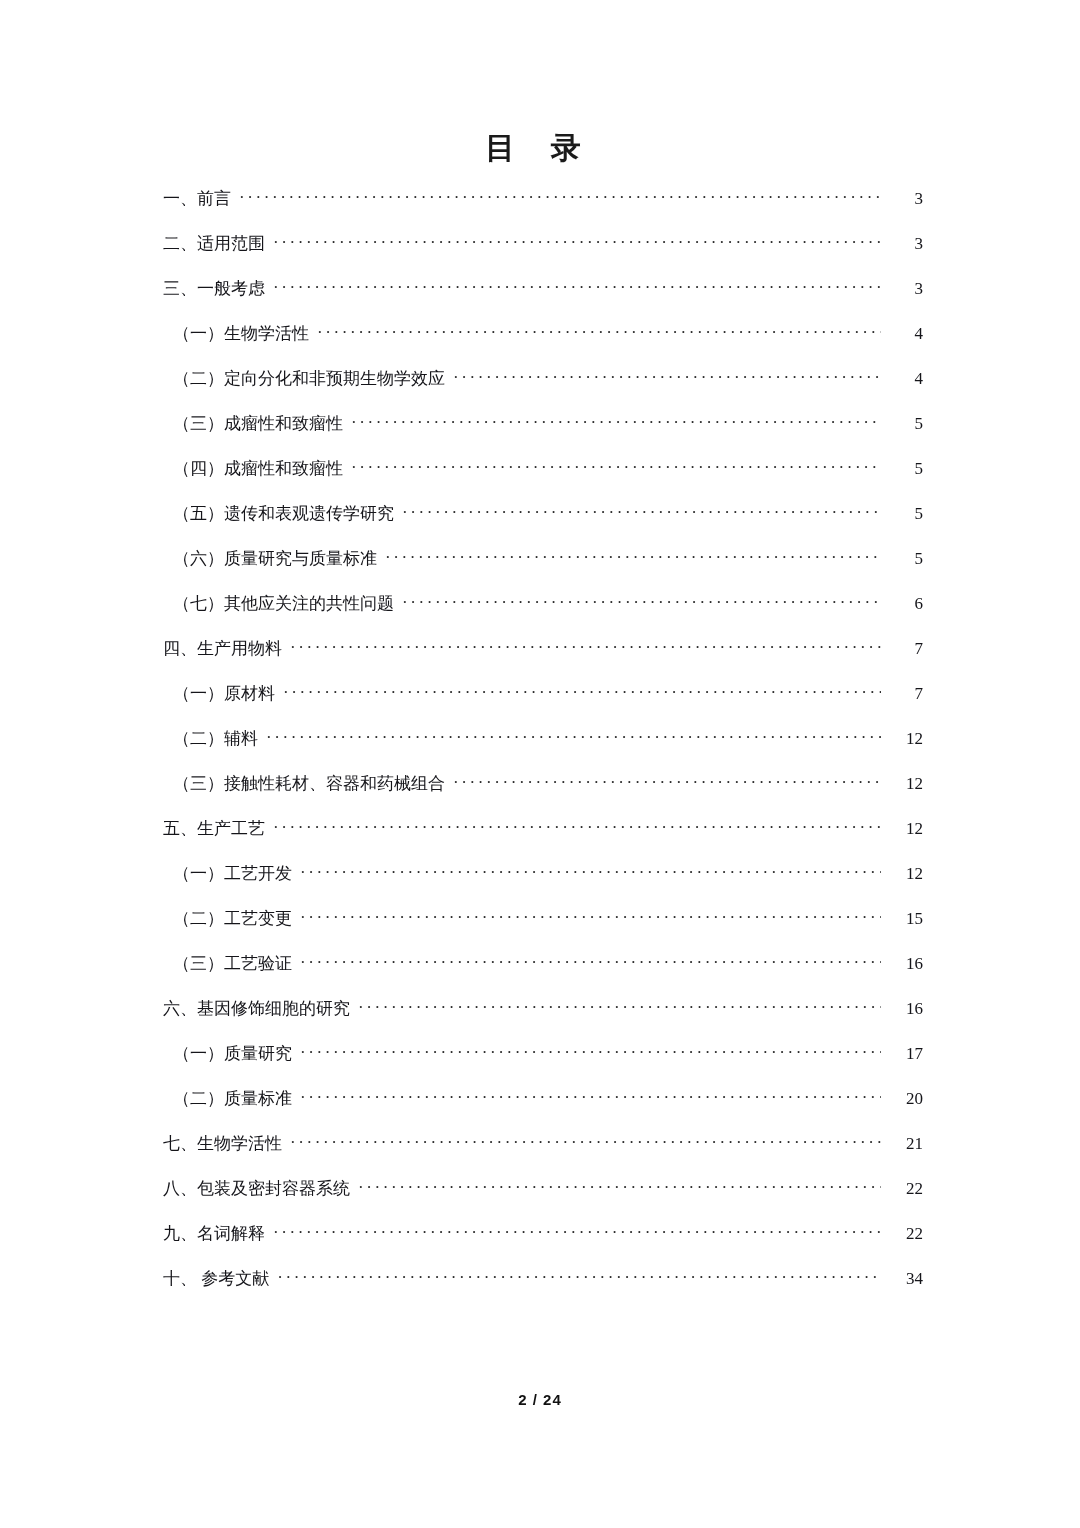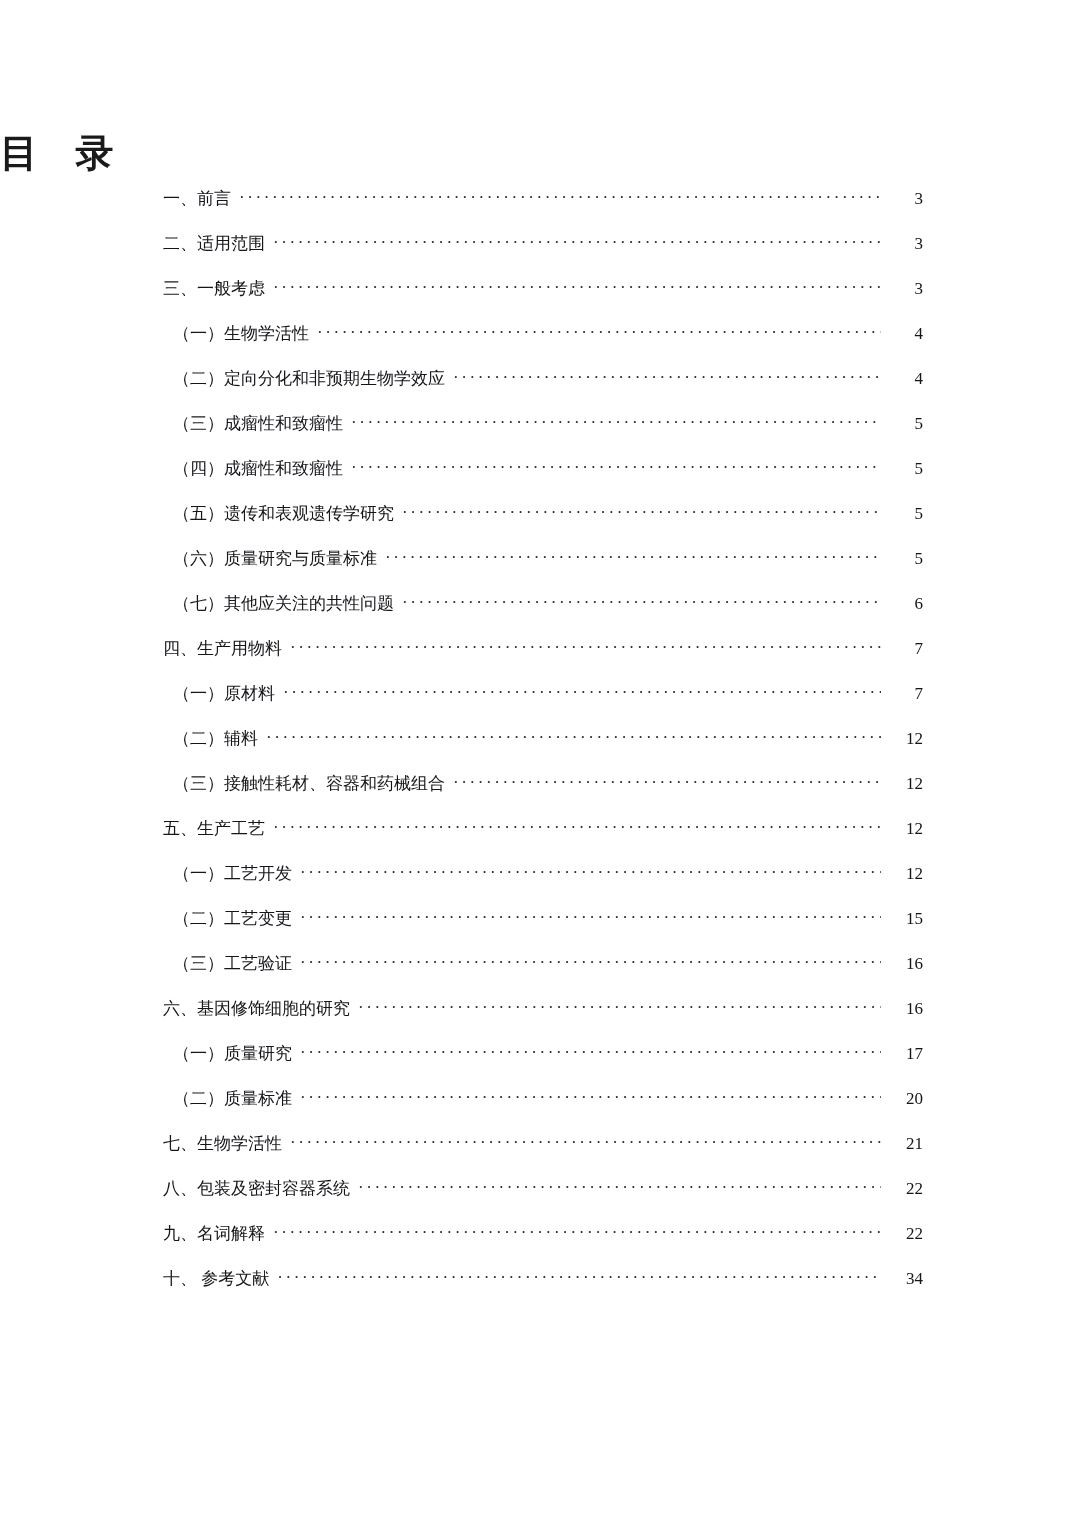--- a/index.html
+++ b/index.html
@@ -16,22 +16,22 @@
     overflow: hidden;
   }
   .page {
     width: 1080px;
     height: 1528px;
     box-sizing: border-box;
     padding: 0;
     position: relative;
   }
   .toc-title {
-    text-align: left;
-    font-size: 38px;
+    text-align: center;
+    font-size: 30px;
     font-weight: bold;
     letter-spacing: 14px;
     margin: 0;
     padding-top: 128px;
     font-family: "Liberation Serif", "DejaVu Serif", serif;
   }
   .toc-list {
     margin: 0;
     padding: 0;
     list-style: none;
@@ -217,14 +217,15 @@
         <span class="leader">·························································································</span>
         <span class="page-num">22</span>
       </li>
       <li class="toc-entry level-1">
         <span class="label">十、 参考文献</span>
         <span class="leader">·························································································</span>
         <span class="page-num">34</span>
       </li>
     </ul>
 
+  <div class="footer">2 / 24</div>
 
 </div>
 
 </body></html>

